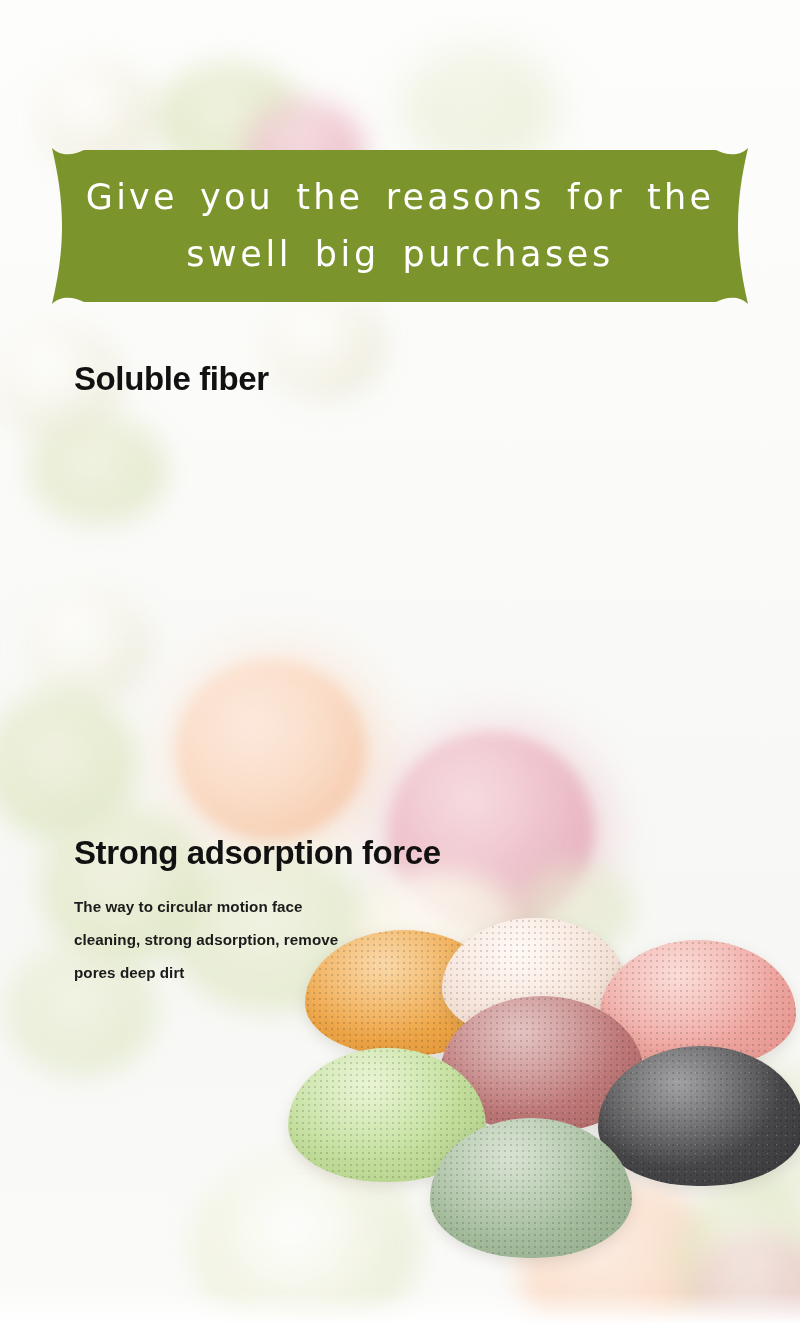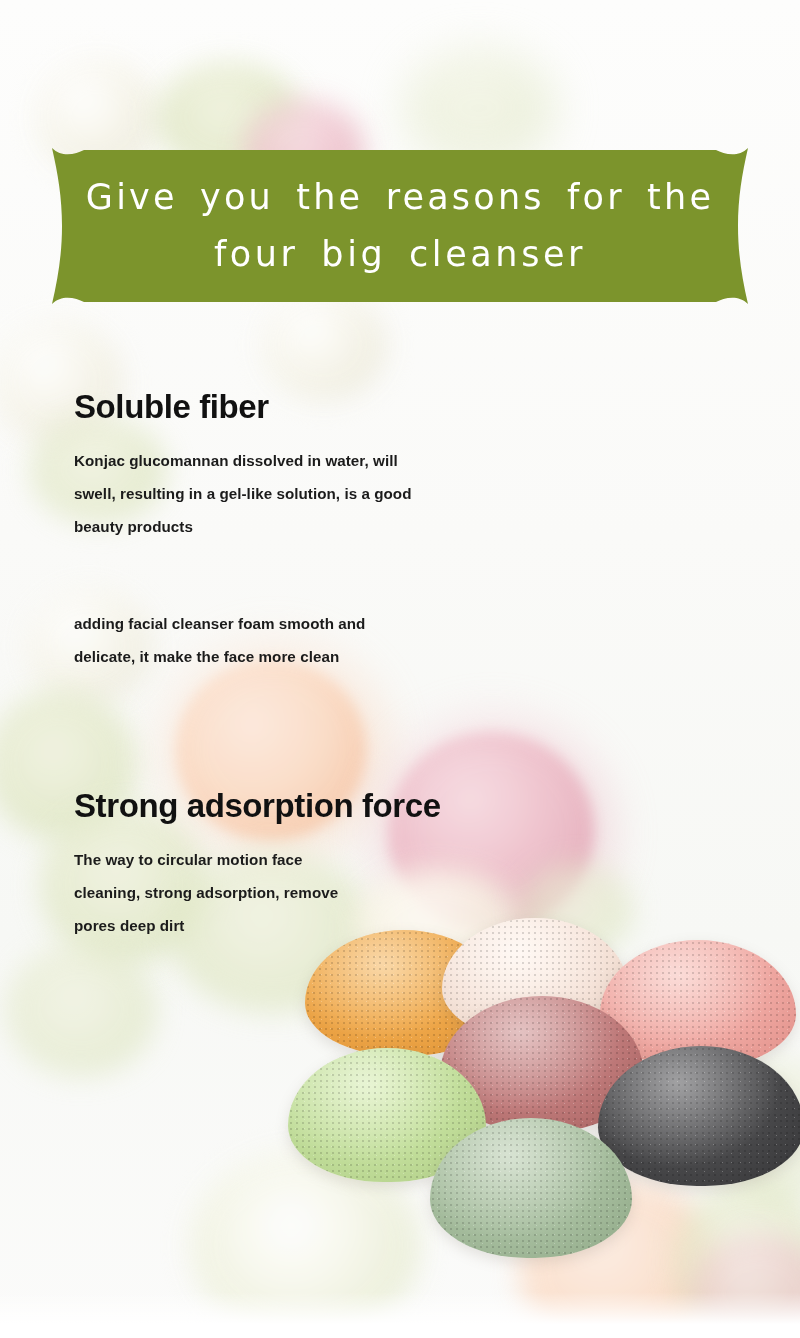--- a/index.html
+++ b/index.html
@@ -92,23 +92,23 @@
   .feat-body {
     margin-top:19px;
     font-family:"Liberation Sans", sans-serif;
     font-weight:700;
     font-size:15.2px;
     color:#1b1b1b;
     line-height:2.18;
     letter-spacing:0.05px;
     white-space:pre-line;
   }
-  .f1 { top:390px; }
+  .f1 { top:362px; }
   .f2 { top:588px; }
-  .f3 { top:789px; }
+  .f3 { top:836px; }
   .f4 { top:1000px; }
 
   .bottom-fade {
     position:absolute; left:0; bottom:0; width:800px; height:46px;
     background:linear-gradient(180deg, rgba(255,255,255,0) 0%, #ffffff 70%);
   }
 </style>
 </head>
 <body>
 
@@ -176,36 +176,31 @@
                C742,34 738,58 738,86
                C738,114 742,138 748,164
                C738,154 724,158 716,162
                L84,162
                C76,158 62,154 52,164
                C58,138 62,114 62,86
                C62,58 58,34 52,8 Z" fill="#7C942C"></path>
     </svg>
     <div class="banner-text">
       <span class="line1">Give you the reasons for the</span>
-      <span class="line2">four big cleanser</span>
+      <span class="line2">swell big purchases</span>
     </div>
   </div>
 
   <div class="features">
 
     <div class="feature f1">
       <div class="feat-title">Soluble fiber</div>
-      <div class="feat-body">Konjac glucomannan dissolved in water, will
-swell, resulting in a gel-like solution, is a good
-beauty products</div>
     </div>
 
     <div class="feature f2">
-      <div class="feat-body">adding facial cleanser foam smooth and
-delicate, it make the face more clean</div>
     </div>
 
     <div class="feature f3">
       <div class="feat-title">Strong adsorption force</div>
       <div class="feat-body">The way to circular motion face
 cleaning, strong adsorption, remove
 pores deep dirt</div>
     </div>
 
     <div class="feature f4">

